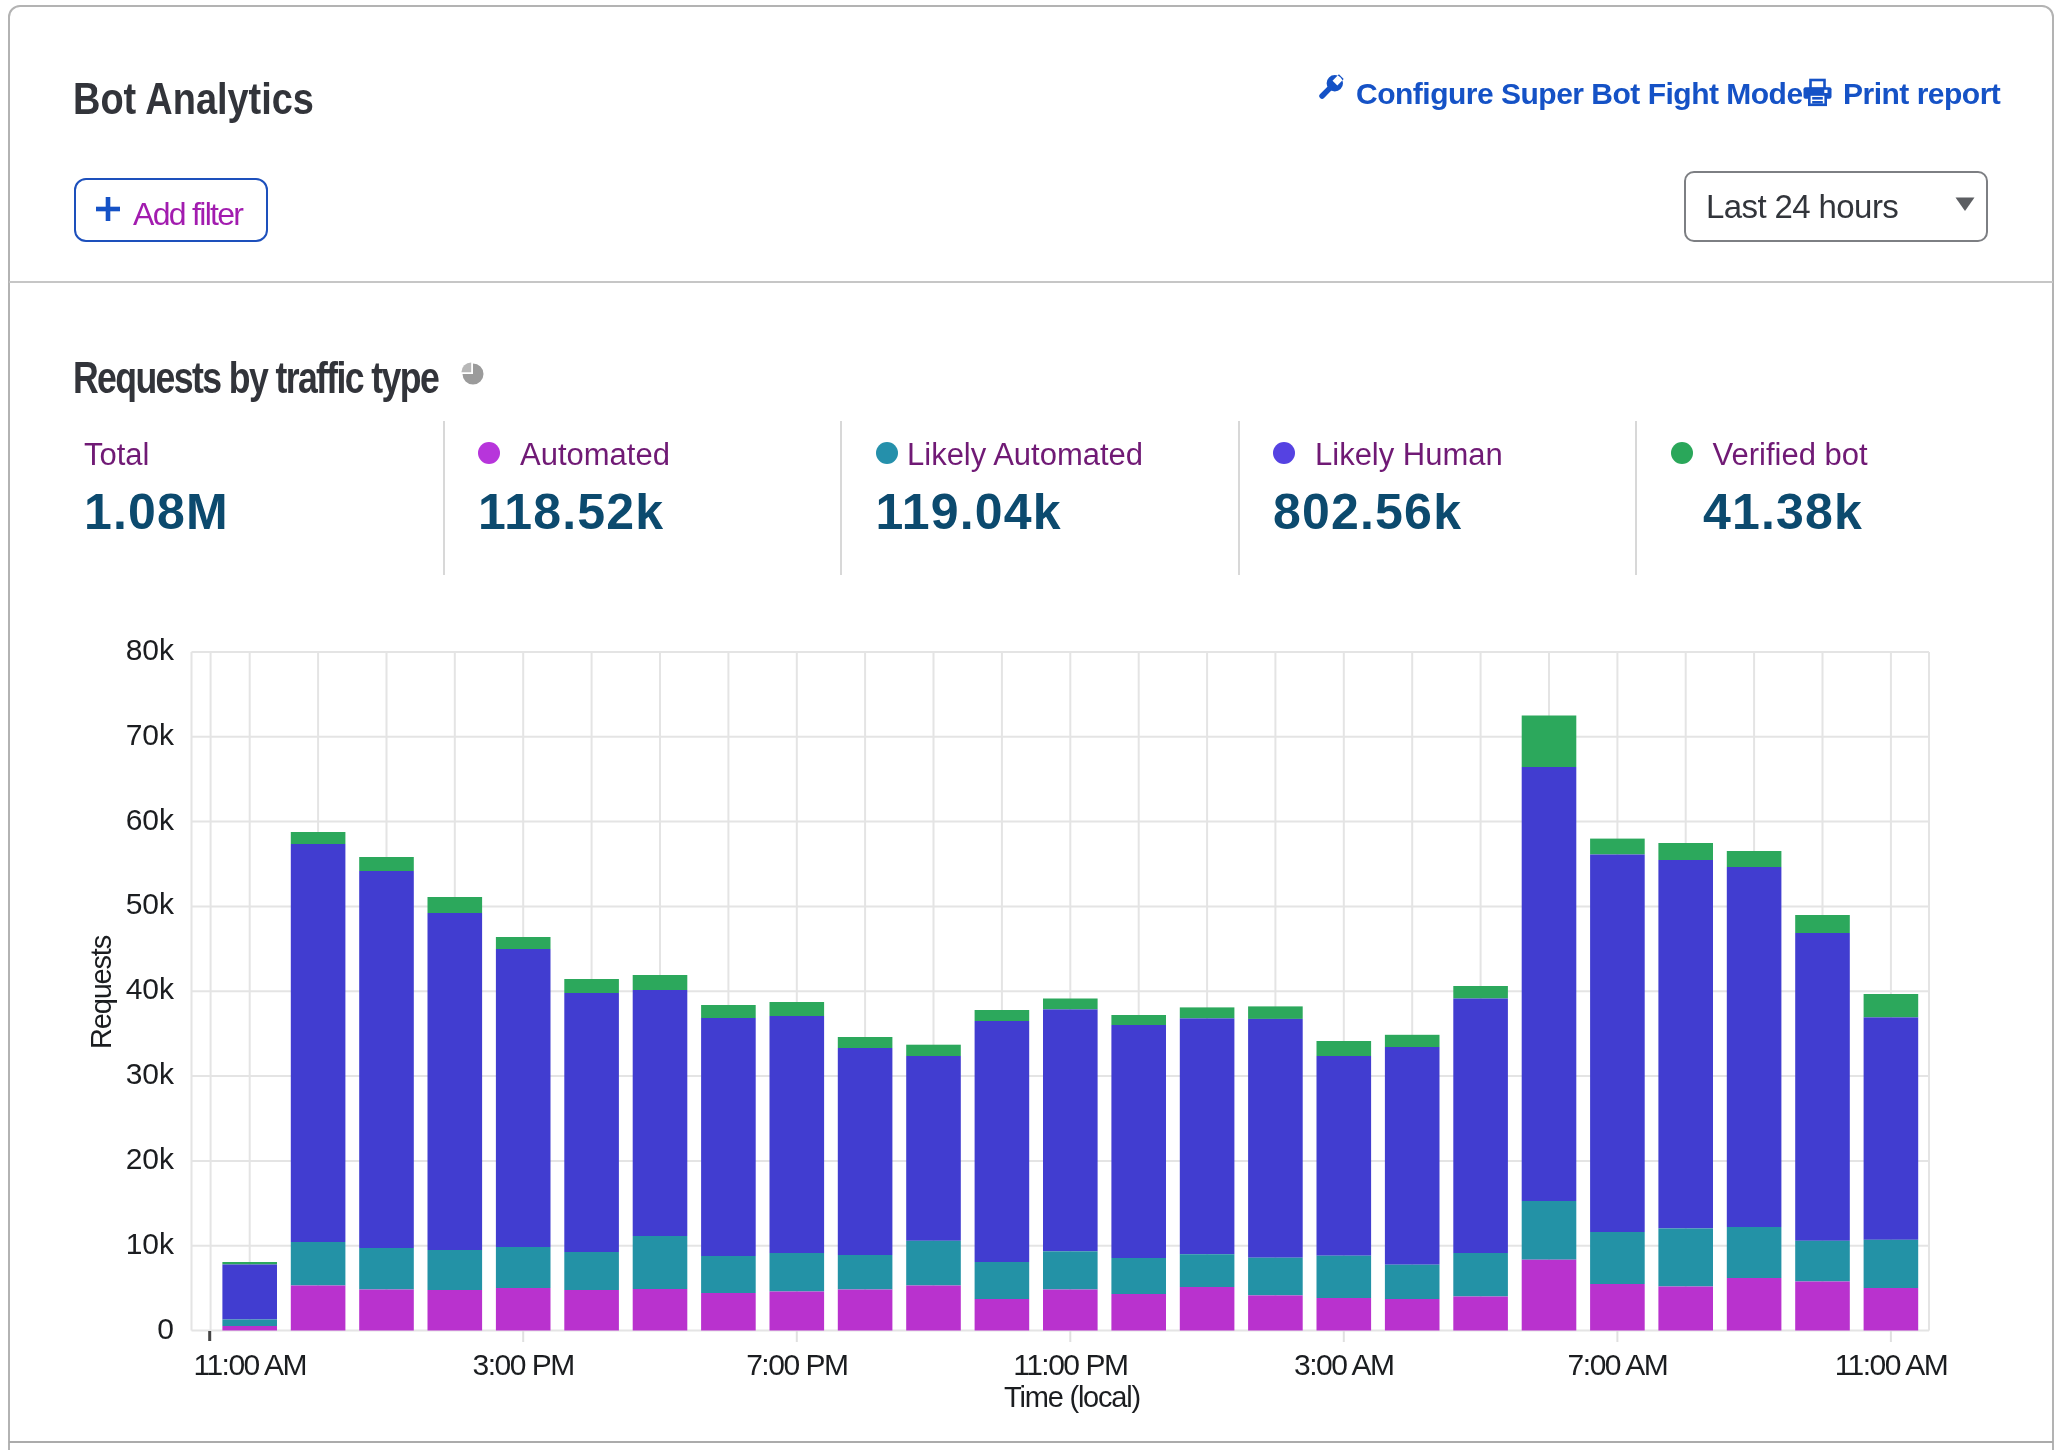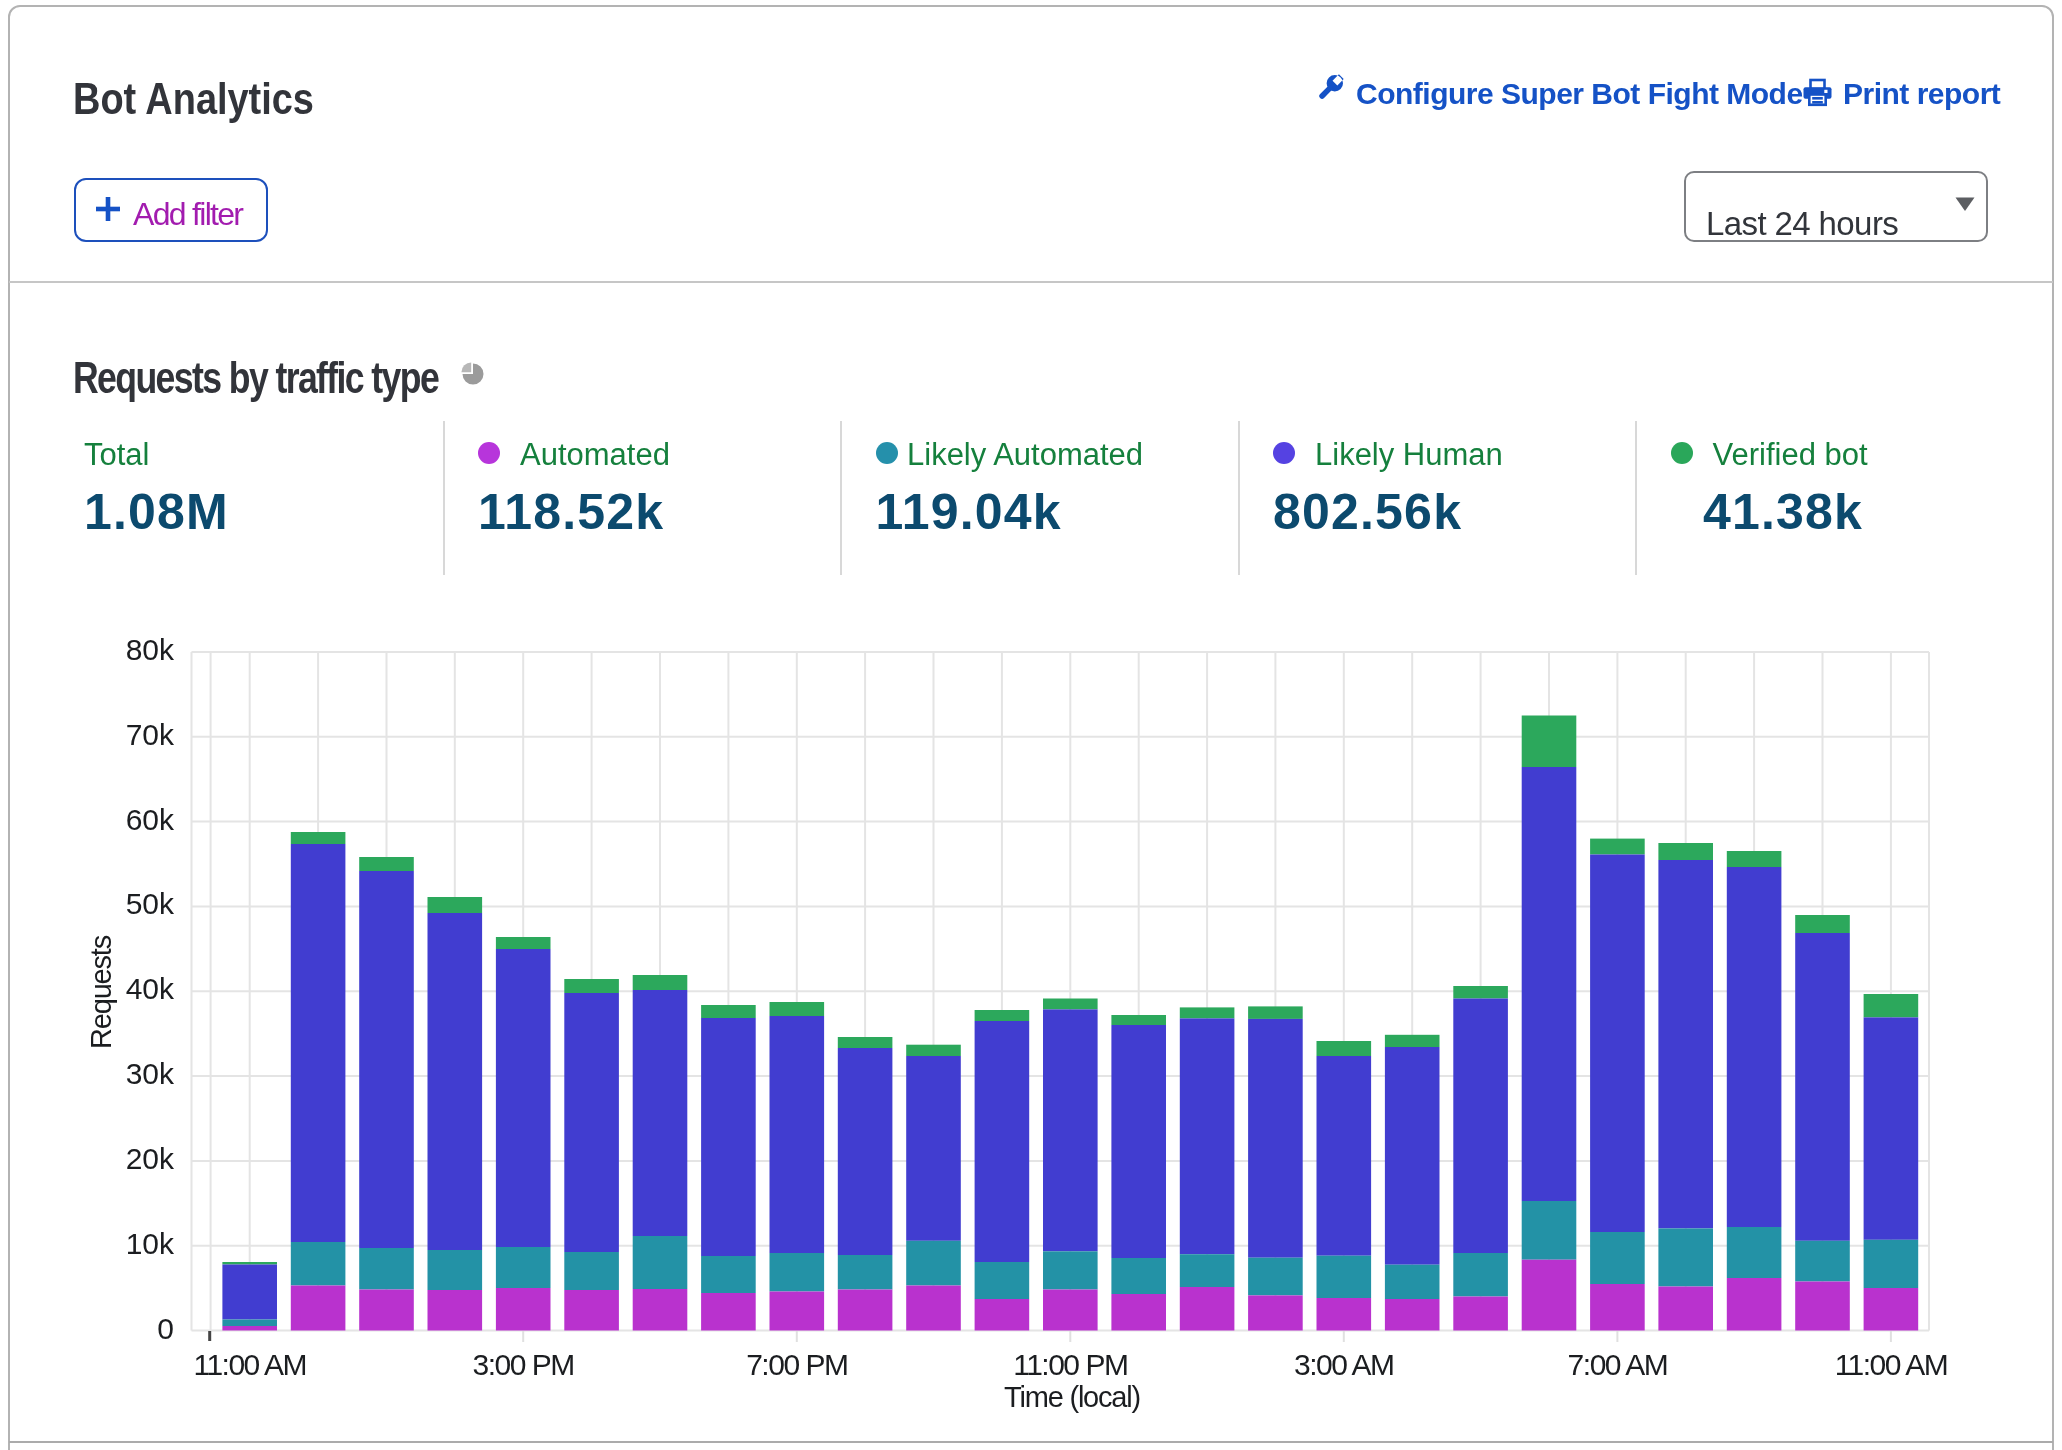--- a/index.html
+++ b/index.html
@@ -5,23 +5,23 @@
 html,body { width:2062px; height:1450px; background:#fff; font-family:"Liberation Sans", sans-serif; }
 #page { position:relative; width:2062px; height:1450px; overflow:hidden; }
 .card { position:absolute; left:8px; top:5px; width:2046px; height:1600px; border:2px solid #b3b3b3; border-radius:12px; }
 .hdivider { position:absolute; left:9px; top:281px; width:2044px; height:2px; background:#c6c6c6; }
 h1.title { position:absolute; left:73px; top:74px; font-size:44px; font-weight:bold; color:#32343a; transform:scaleX(0.862); transform-origin:0 0; }
 .h2 { position:absolute; left:73px; top:353px; font-size:44px; font-weight:bold; color:#32343a; letter-spacing:-2px; transform:scaleX(0.81); transform-origin:0 0; }
 .toplink { position:absolute; top:77px; font-size:30px; color:#1552C6; letter-spacing:-0.5px;font-weight:bold; }
 .btn { position:absolute; left:74px; top:178px; width:194px; height:64px; border:2px solid #1d50bc; border-radius:12px; }
 .btntext { position:absolute; left:133px; top:196px; font-size:32px; color:#a21caf; letter-spacing:-1.7px; }
 .select { position:absolute; left:1684px; top:171px; width:304px; height:71px; border:2px solid #7d7f83; border-radius:10px; }
-.seltext { position:absolute; left:1706px; top:188px; font-size:33px; color:#32353b; letter-spacing:-0.6px;margin-top:17px; }
+.seltext { position:absolute; left:1706px; top:188px; font-size:33px; color:#32353b; letter-spacing:-0.6px; }
 .dot { position:absolute; top:442px; width:22px; height:22px; border-radius:50%; }
-.slabel { position:absolute; top:437px; font-size:31px; color:#15803d; }
+.slabel { position:absolute; top:437px; font-size:31px; color:#701a75; }
 .snum { position:absolute; top:483px; font-size:50px; font-weight:bold; color:#0c4a6e; letter-spacing:1.2px; }
 .vsep { position:absolute; top:421px; width:2px; height:154px; background:#d8d8d8; }
 </style></head>
 <body>
 <div id="page">
 <div class="card"></div>
 <h1 class="title">Bot Analytics</h1>
 <svg style="position:absolute;left:1313px;top:71px" width="34" height="34" viewBox="0 0 34 34">
 <g transform="rotate(45 17 17)" fill="#1552C6">
 <path d="M17 2 a8.2 8.2 0 0 1 8.2 8.2 a8.2 8.2 0 0 1 -8.2 8.2 a8.2 8.2 0 0 1 -8.2 -8.2 A8.2 8.2 0 0 1 17 2 z M13.6 1 l0 9 l6.8 0 l0 -9 z" fill-rule="evenodd"></path>

